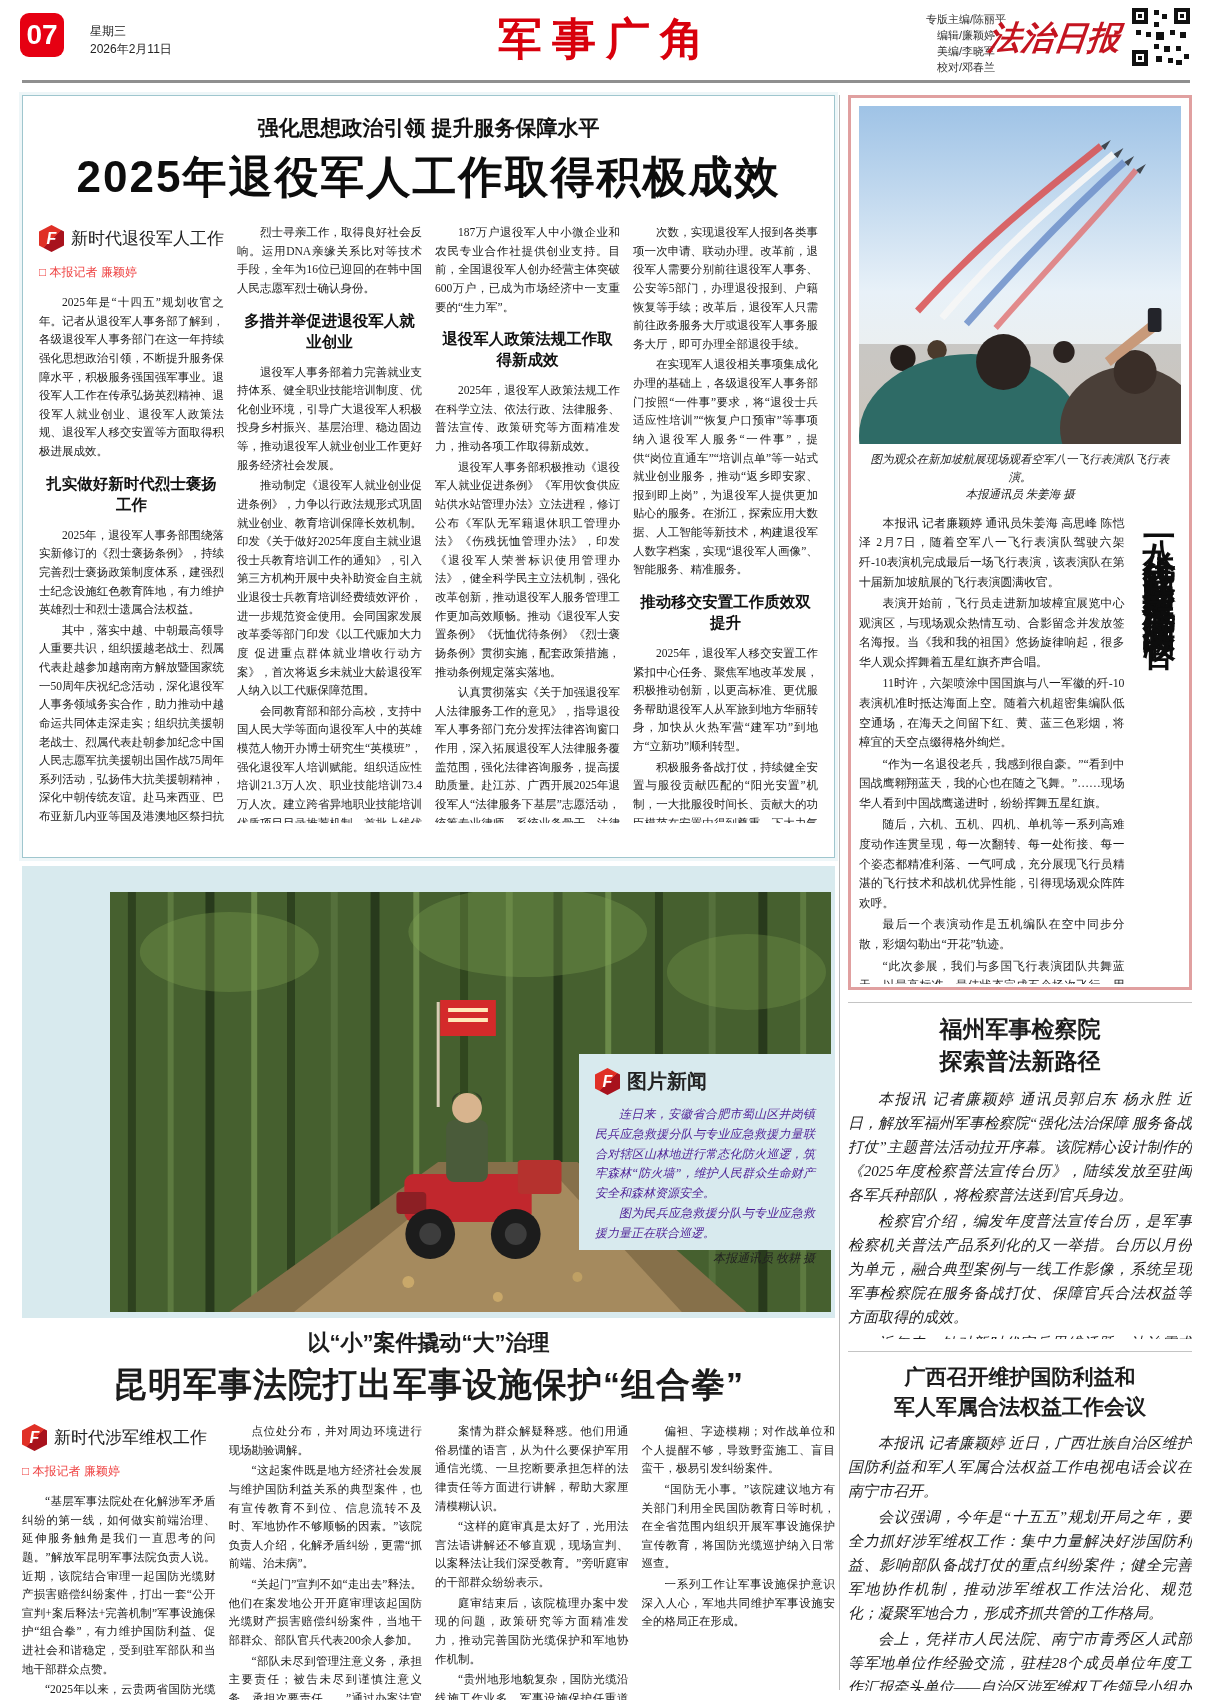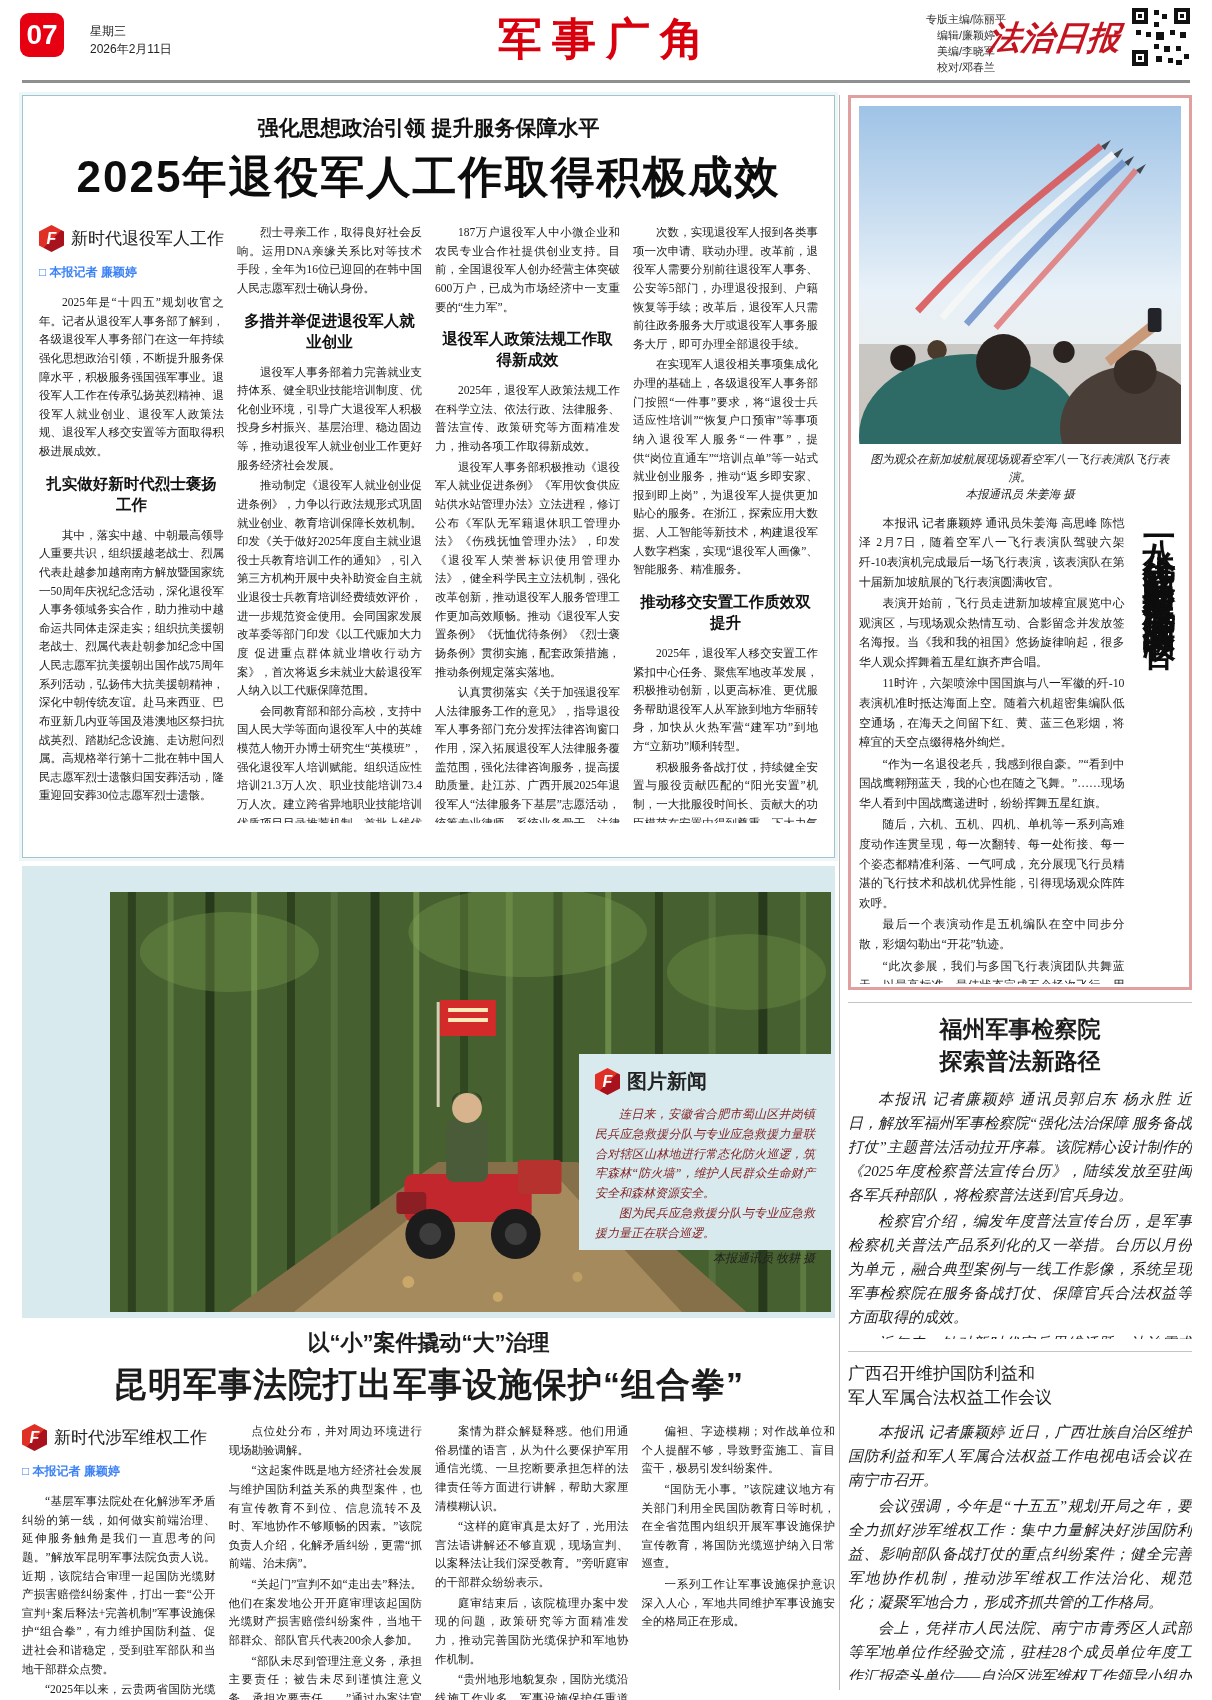--- a/index.html
+++ b/index.html
@@ -19,39 +19,39 @@
   
   .vdivider{position:absolute;left:839px;top:95px;height:1595px;border-left:1px solid #b9b9b9;}
   .left-region{position:absolute;left:22px;top:95px;width:813px;}
   .right-region{position:absolute;left:848px;top:95px;width:344px;}
   
   .cols{display:flex;gap:13px;overflow:hidden;}
   .col{flex:1 1 0;min-width:0;overflow:hidden;}
   .bodyp{font-family:"Liberation Serif","DejaVu Serif",serif;font-size:11.5px;line-height:1.62;
          text-align:justify;text-indent:2em;margin:0 0 2px 0;color:#1b1b1b;}
   .subhead{font-size:15.5px;font-weight:800;text-align:center;margin:13px 0 10px;color:#111;}
-  .byline{font-size:12px;font-weight:700;margin:2px 0 12px;color:#3b82f6;}
+  .byline{font-size:12px;font-weight:400;margin:2px 0 12px;color:#ef4444;}
   .tagrow{display:flex;align-items:center;margin:2px 0 12px;font-size:17px;color:#222;white-space:nowrap;}
   .cube{display:inline-block;width:25px;height:27px;margin-right:7px;flex:0 0 auto;
         background:linear-gradient(135deg,#e03026 0 52%,#a8121d 52% 100%);
         clip-path:polygon(50% 0,100% 24%,100% 76%,50% 100%,0 76%,0 24%);
         color:#fff;font-weight:900;font-style:italic;font-size:16px;line-height:27px;text-align:center;}
   
   .main-box{border:1px solid #9fc6ce;box-shadow:0 0 0 3px #eef6f8;padding:14px 16px 10px;height:763px;box-sizing:border-box;background:#fff;}
   .kicker{font-size:21px;font-weight:800;text-align:center;margin:4px 0 6px;color:#111;}
   .main-headline{font-size:44px;font-weight:900;text-align:center;letter-spacing:2px;margin:0 0 16px;color:#0d0d0d;white-space:nowrap;}
   .main-cols{height:600px;}
   
   .photo-section{position:relative;margin-top:8px;height:452px;background:#d8eaee;}
   .forest-photo{position:absolute;left:88px;top:26px;right:4px;bottom:6px;}
   .caption-box{position:absolute;right:4px;top:188px;width:252px;height:196px;background:#d8eaee;
                padding:12px 16px;box-sizing:border-box;}
   .caption-box .tagrow{font-size:20px;font-weight:600;margin-bottom:10px;}
   .capp{font-family:"Liberation Serif","DejaVu Serif",serif;font-style:italic;font-size:12px;
-        line-height:1.65;text-align:justify;text-indent:2em;margin:0;color:#7f1d1d;}
+        line-height:1.65;text-align:justify;text-indent:2em;margin:0;color:#4c1d95;}
   .capcredit{font-family:"Liberation Serif","DejaVu Serif",serif;font-style:italic;font-size:12px;
              text-align:right;margin:6px 0 0;color:#222;}
   
   .bottom-article{margin-top:10px;}
   .b-kicker{font-size:22px;font-weight:700;text-align:center;margin:6px 0 4px;}
   .b-headline{font-size:34px;font-weight:900;text-align:center;letter-spacing:1px;margin:0 0 14px;white-space:nowrap;}
   .bottom-cols{height:292px;}
   
   .sidebar-box{border:3px solid #e0a0a0;padding:8px 8px 10px;box-sizing:border-box;height:895px;background:#fff;overflow:hidden;}
   .jet-photo{width:100%;height:338px;display:block;}
@@ -60,21 +60,21 @@
   .photo-credit{font-family:"Liberation Serif","DejaVu Serif",serif;font-style:italic;font-size:11.5px;
                 text-align:center;margin:0;color:#222;}
   .sidebar-article{display:flex;margin-top:12px;}
   .sidebar-text{flex:1 1 0;min-width:0;height:470px;overflow:hidden;padding-right:8px;}
   .sidebar-text .bodyp{font-size:11.8px;line-height:1.66;}
   .v-headline{writing-mode:vertical-rl;text-orientation:upright;font-size:33px;font-weight:900;
               letter-spacing:5px;line-height:1.35;height:452px;margin-left:4px;color:#0d0d0d;}
   .rdivider{border-top:1px solid #c4c4c4;margin:12px 0 10px;}
   .fz-headline{font-size:23px;font-weight:900;text-align:center;line-height:1.4;white-space:pre-line;margin:2px 0 10px;}
   .fz-body{height:252px;overflow:hidden;}
-  .gx-headline{font-size:17px;font-weight:400;line-height:1.4;white-space:pre-line;margin:2px 0 10px;}
+  .gx-headline{font-size:21px;font-weight:700;text-align:center;line-height:1.4;white-space:pre-line;margin:2px 0 10px;}
   .gx-body{height:260px;overflow:hidden;}
   .fz-body .bodyp,.gx-body .bodyp{font-size:15px;line-height:1.6;font-style:italic;}
 </style>
 </head>
 <body>
 
 <div class="pagenum">07</div>
 <div class="daybox">
   <div>星期三</div>
   <div>2026年2月11日</div>
@@ -132,20 +132,21 @@
     <div class="main-headline">2025年退役军人工作取得积极成效</div>
     <div class="cols main-cols">
         <div class="col">
           <div class="tagrow">
             <span class="cube">F</span>
             <span>新时代退役军人工作</span>
           </div>
           <p class="byline">□ 本报记者 廉颖婷</p>
           <p class="bodyp">2025年是“十四五”规划收官之年。记者从退役军人事务部了解到，各级退役军人事务部门在这一年持续强化思想政治引领，不断提升服务保障水平，积极服务强国强军事业。退役军人工作在传承弘扬英烈精神、退役军人就业创业、退役军人政策法规、退役军人移交安置等方面取得积极进展成效。</p>
           <div class="subhead">扎实做好新时代烈士褒扬工作</div>
+          <p class="bodyp">2025年，退役军人事务部围绕落实新修订的《烈士褒扬条例》，持续完善烈士褒扬政策制度体系，建强烈士纪念设施红色教育阵地，有力维护英雄烈士和烈士遗属合法权益。</p>
           <p class="bodyp">其中，落实中越、中朝最高领导人重要共识，组织援越老战士、烈属代表赴越参加越南南方解放暨国家统一50周年庆祝纪念活动，深化退役军人事务领域务实合作，助力推动中越命运共同体走深走实；组织抗美援朝老战士、烈属代表赴朝参加纪念中国人民志愿军抗美援朝出国作战75周年系列活动，弘扬伟大抗美援朝精神，深化中朝传统友谊。赴马来西亚、巴布亚新几内亚等国及港澳地区祭扫抗战英烈、踏勘纪念设施、走访慰问烈属。高规格举行第十二批在韩中国人民志愿军烈士遗骸归国安葬活动，隆重迎回安葬30位志愿军烈士遗骸。</p>
         </div>
         <div class="col">
           <p class="bodyp">烈士寻亲工作，取得良好社会反响。运用DNA亲缘关系比对等技术手段，全年为16位已迎回的在韩中国人民志愿军烈士确认身份。</p>
           <div class="subhead">多措并举促进退役军人就业创业</div>
           <p class="bodyp">退役军人事务部着力完善就业支持体系、健全职业技能培训制度、优化创业环境，引导广大退役军人积极投身乡村振兴、基层治理、稳边固边等，推动退役军人就业创业工作更好服务经济社会发展。</p>
           <p class="bodyp">推动制定《退役军人就业创业促进条例》，力争以行政法规形式巩固就业创业、教育培训保障长效机制。印发《关于做好2025年度自主就业退役士兵教育培训工作的通知》，引入第三方机构开展中央补助资金自主就业退役士兵教育培训经费绩效评价，进一步规范资金使用。会同国家发展改革委等部门印发《以工代赈加大力度 促进重点群体就业增收行动方案》，首次将返乡未就业大龄退役军人纳入以工代赈保障范围。</p>
           <p class="bodyp">会同教育部和部分高校，支持中国人民大学等面向退役军人中的英雄模范人物开办博士研究生“英模班”，强化退役军人培训赋能。组织适应性培训21.3万人次、职业技能培训73.4万人次。建立跨省异地职业技能培训优质项目目录推荐机制，首批上线优质培训项目目录237个、培训机构209家。部署开展“政校企”合作职业技能培训，各地共开办培训班80期，合作企业120家。</p>
         </div>
         <div class="col">

